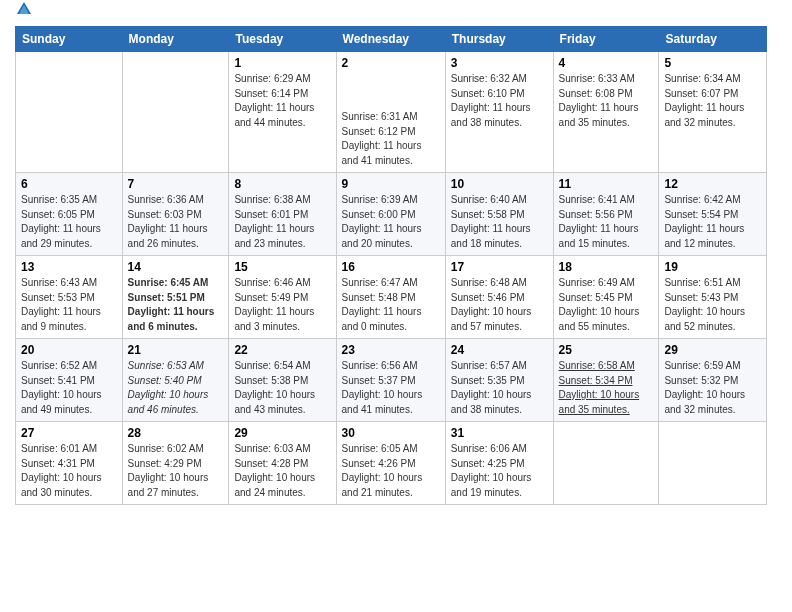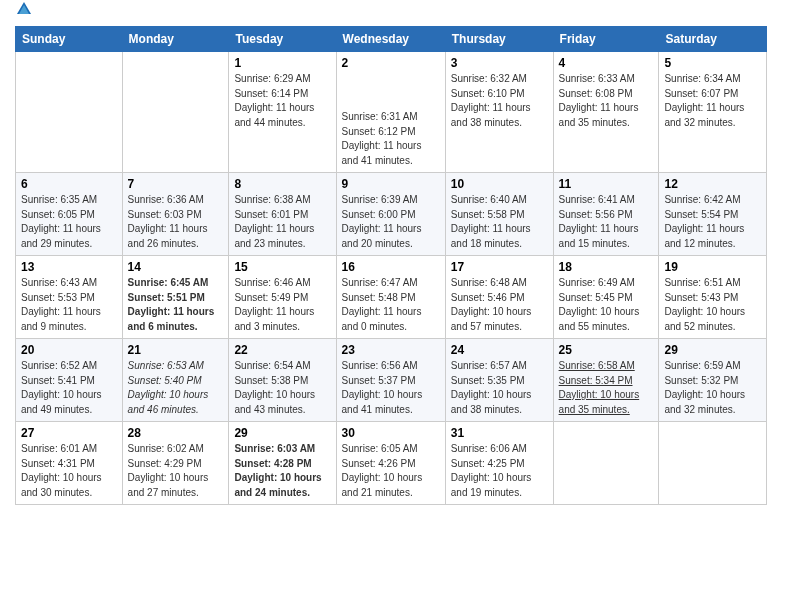--- a/index.html
+++ b/index.html
@@ -306,21 +306,21 @@
 Daylight: 10 hours and 30 minutes.</div>
           </td>
           <td>
             <span class="day-number">28</span>
             <div class="day-info" style="white-space: pre-line;">Sunrise: 6:02 AM
 Sunset: 4:29 PM
 Daylight: 10 hours and 27 minutes.</div>
           </td>
           <td>
             <span class="day-number">29</span>
-            <div class="day-info" style="white-space: pre-line; font-weight: bold;">Sunrise: 6:03 AM
+            <div class="day-info" style="white-space: pre-line;">Sunrise: 6:03 AM
 Sunset: 4:28 PM
 Daylight: 10 hours and 24 minutes.</div>
           </td>
           <td>
             <span class="day-number">30</span>
             <div class="day-info" style="white-space: pre-line;">Sunrise: 6:05 AM
 Sunset: 4:26 PM
 Daylight: 10 hours and 21 minutes.</div>
           </td>
           <td>

